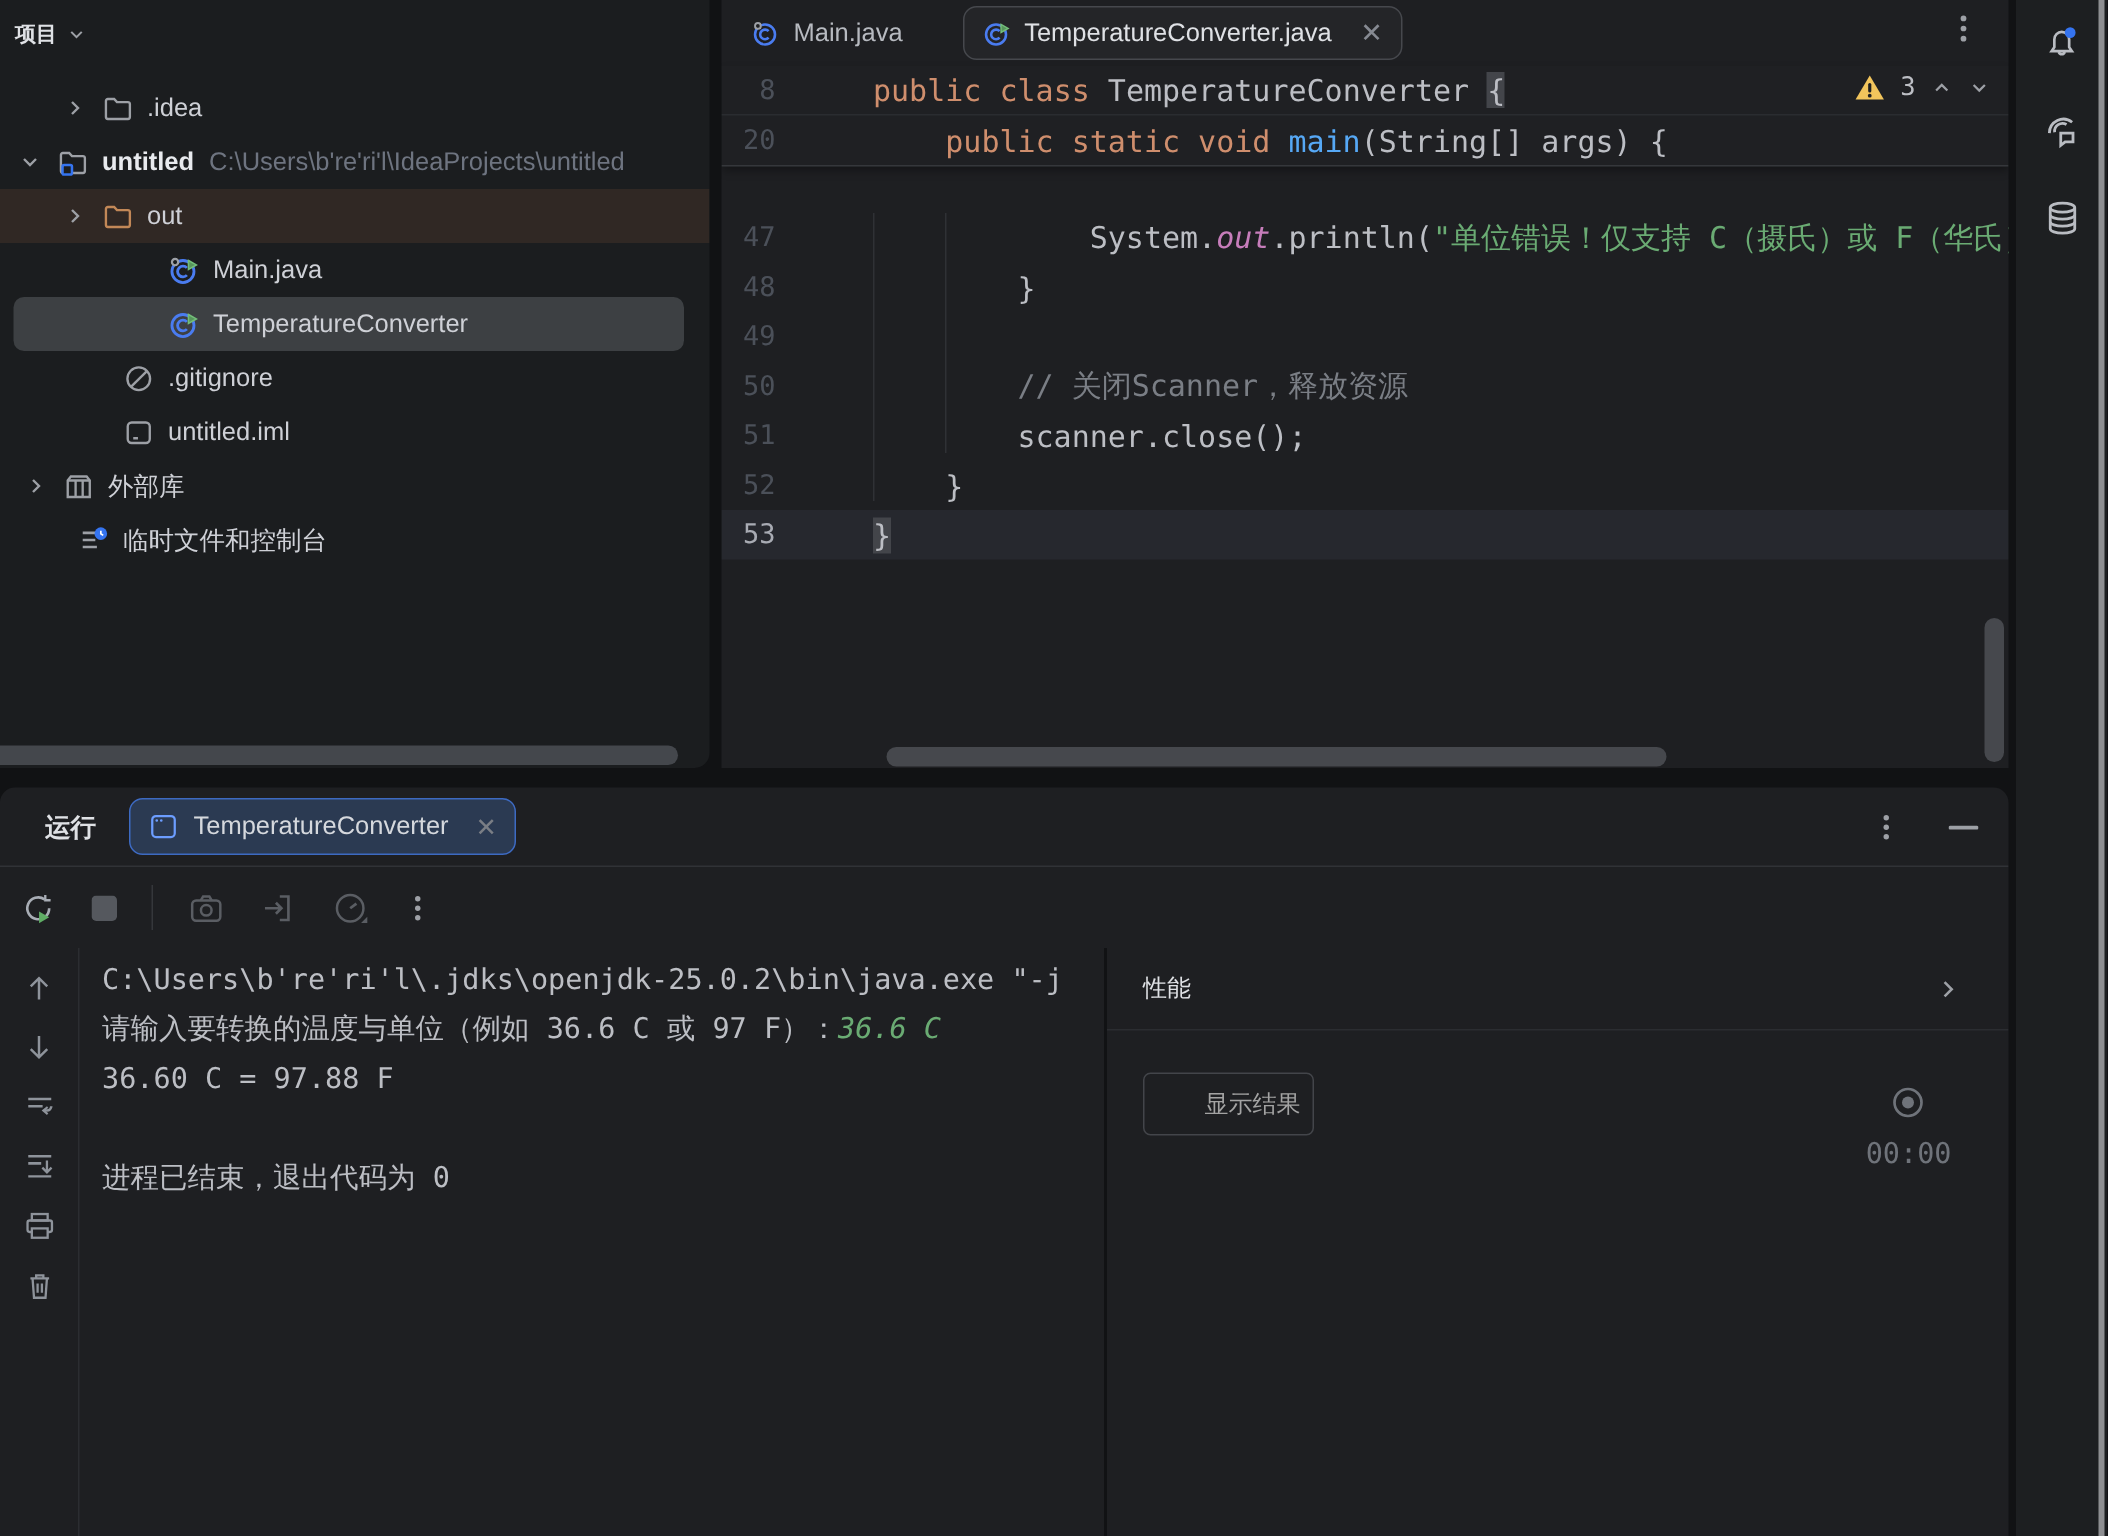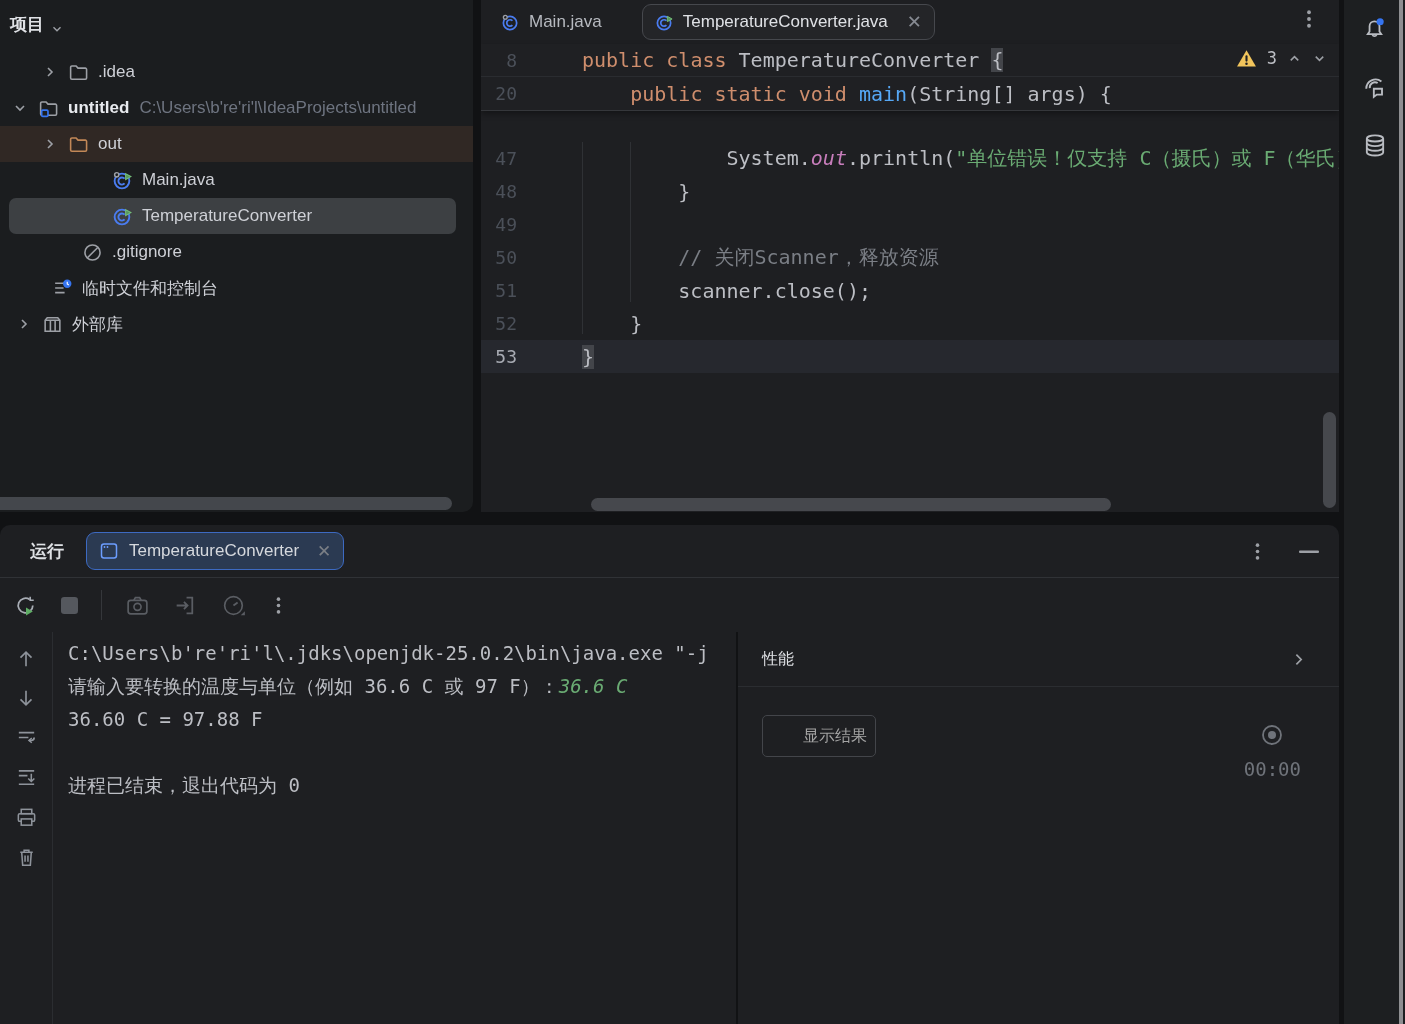--- a/index.html
+++ b/index.html
@@ -4,22 +4,22 @@
 <style>
   * { margin:0; padding:0; box-sizing:border-box; }
   html,body { width:1405px; height:1024px; background:#111214; overflow:hidden;
     font-family:"Liberation Sans", sans-serif; }
   #root { position:relative; width:1405px; height:1024px; background:#111214; }
   svg { display:block; }
 
   
   .project-panel { position:absolute; left:0; top:0; width:473px; height:512px;
     background:#1b1d1f; border-radius:0 0 10px 0; overflow:hidden; }
-  .pp-header { display:flex; align-items:flex-end; gap:6px; padding:10px 0 0 10px;
-    color:#dfe1e5; font-size:17px; font-weight:bold; height:36px; }
+  .pp-header { display:flex; align-items:center; gap:6px; padding:10px 0 0 10px;
+    color:#dfe1e5; font-size:14px; font-weight:bold; height:36px; }
   .tree { margin-top:18px; }
   .trow { position:relative; display:flex; align-items:center; height:36px;
     color:#ced0d6; font-size:17px; white-space:nowrap; }
   .trow .chev { width:16px; height:16px; color:#9da0a6; flex:0 0 16px; }
   .trow .ticon { width:21px; height:21px; margin:0 9px 0 10px; flex:0 0 21px; }
   .trow.sel { background:#3d4043; border-radius:7px; margin:0 17px 0 9px; }
   .trow.hov { background:#302824; }
   .t-path { color:#6e7480; font-weight:normal; margin-left:10px; overflow:hidden; }
   .bold { font-weight:bold; color:#e8eaee; }
   .ind0 { padding-left:12px; } .ind1 { padding-left:42px; } .ind2 { padding-left:72px; }
@@ -182,39 +182,46 @@
       </div>
 
       <div class="trow" style="padding-left:72px;">
         <svg class="ticon" viewBox="0 0 20 20" fill="none">
             <circle cx="10" cy="10" r="7.2" stroke="#9da0a6" stroke-width="1.5"></circle>
             <path d="M5.2 15L15 5.3" stroke="#9da0a6" stroke-width="1.5"></path>
           </svg>
         <span>.gitignore</span>
       </div>
 
+      <div class="trow" style="padding-left:72px;">
+        <svg class="ticon" viewBox="0 0 20 20" fill="none">
+            <rect x="3" y="3.5" width="14" height="13" rx="2.5" stroke="#9da0a6" stroke-width="1.5"></rect>
+            <path d="M6.5 13.5h3" stroke="#9da0a6" stroke-width="1.6"></path>
+          </svg>
+        <span>untitled.iml</span>
+      </div>
+
+      <div class="trow noarrow">
+        <svg class="chev" viewBox="0 0 16 16" fill="none" stroke="currentColor" stroke-width="1.6">
+            <path d="M6 4l4 4-4 4"></path>
+          </svg>
+        <svg class="ticon" viewBox="0 0 20 20" fill="none" stroke="#9da0a6" stroke-width="1.5">
+            <path d="M3 16.5V6l2-2.5h10L17 6v10.5z"></path>
+            <path d="M3 6h14M8 6v10.5M12.5 6v10.5"></path>
+          </svg>
+        <span>外部库</span>
+      </div>
 
       <div class="trow" style="padding-left:42px;">
         <svg class="ticon" viewBox="0 0 20 20" fill="none">
             <path d="M3 5h12M3 9.5h8M3 14h9" stroke="#9da0a6" stroke-width="1.6"></path>
             <circle cx="14.5" cy="5.5" r="4" fill="#3574f0"></circle>
             <path d="M14.5 3.6v2l1.5 1" stroke="#fff" stroke-width="1.1"></path>
           </svg>
         <span>临时文件和控制台</span>
-      </div>
-
-      <div class="trow noarrow">
-        <svg class="chev" viewBox="0 0 16 16" fill="none" stroke="currentColor" stroke-width="1.6">
-            <path d="M6 4l4 4-4 4"></path>
-          </svg>
-        <svg class="ticon" viewBox="0 0 20 20" fill="none" stroke="#9da0a6" stroke-width="1.5">
-            <path d="M3 16.5V6l2-2.5h10L17 6v10.5z"></path>
-            <path d="M3 6h14M8 6v10.5M12.5 6v10.5"></path>
-          </svg>
-        <span>外部库</span>
       </div>
 
     </div>
     <div class="pp-hscroll"></div>
   </aside>
 
   <section class="editor">
     <div class="tabbar">
       <div class="tab first">
         <svg width="19" height="19" viewBox="0 0 20 20" fill="none">

